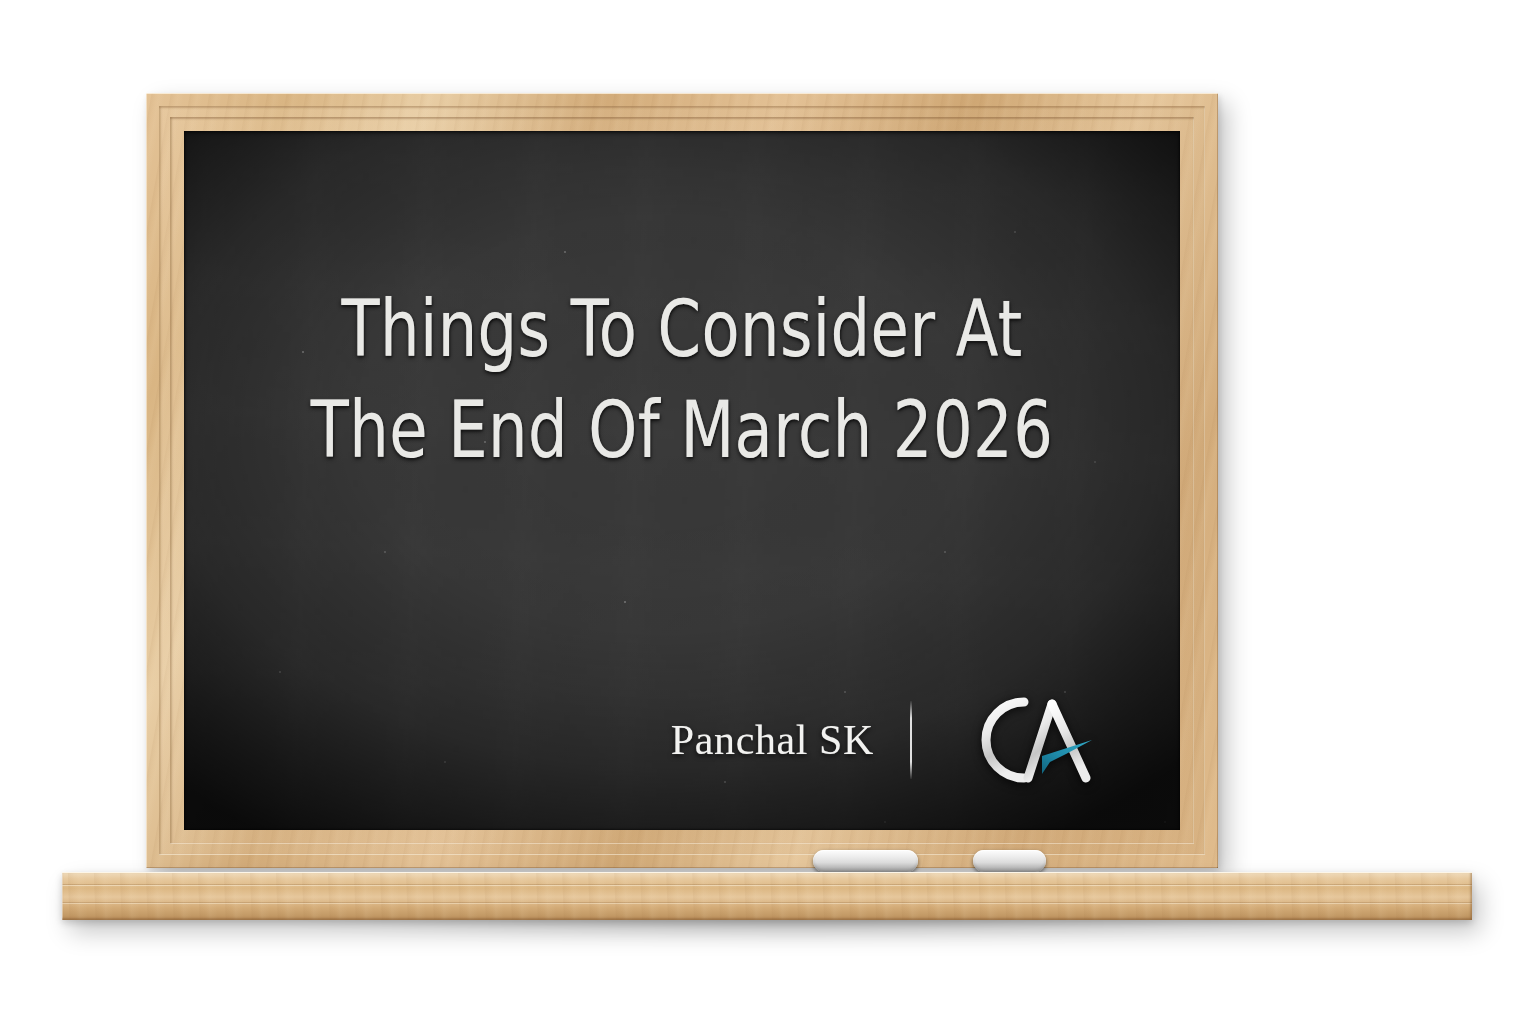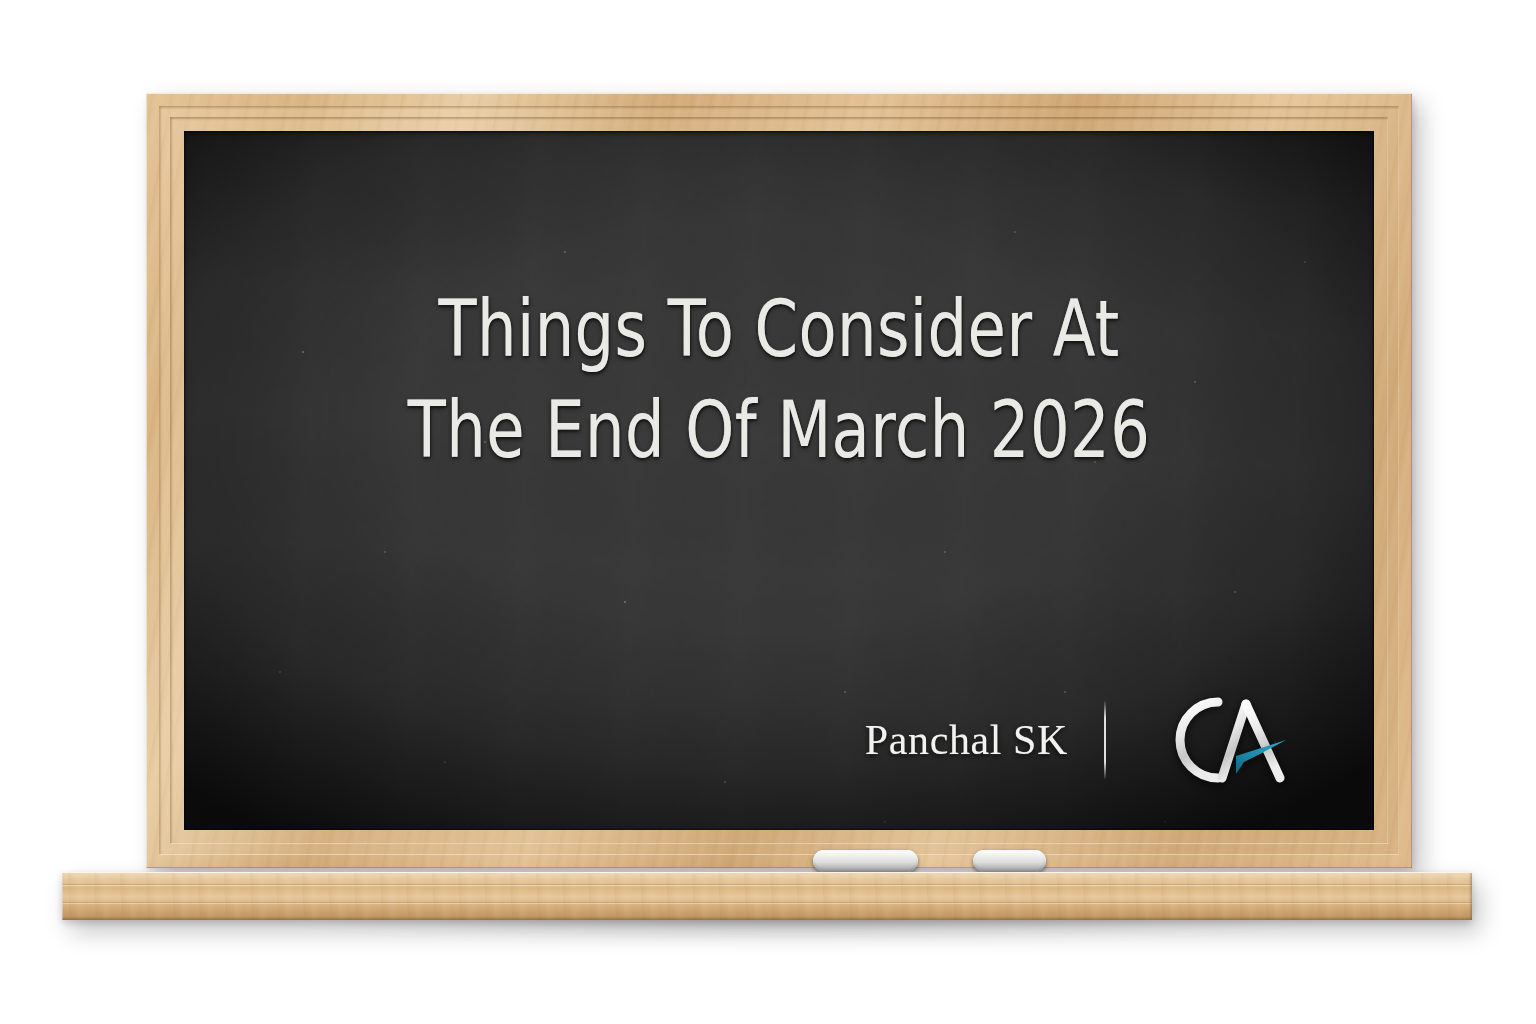--- a/index.html
+++ b/index.html
@@ -14,21 +14,21 @@
   #stage {
     position:relative;
     width:1536px; height:1024px;
     background:#ffffff;
   }
 
   
   .frame {
     position:absolute;
     left:146px; top:93px;
-    width:1266px; height:775px;
+    width:1072px; height:775px;
     background:
       linear-gradient(115deg,
         #e4c397 0%,
         #d9b583 10%,
         #e8cda4 20%,
         #d2ab79 32%,
         #e3c195 45%,
         #cfa774 58%,
         #e6c79c 70%,
         #d4ad7c 85%,

